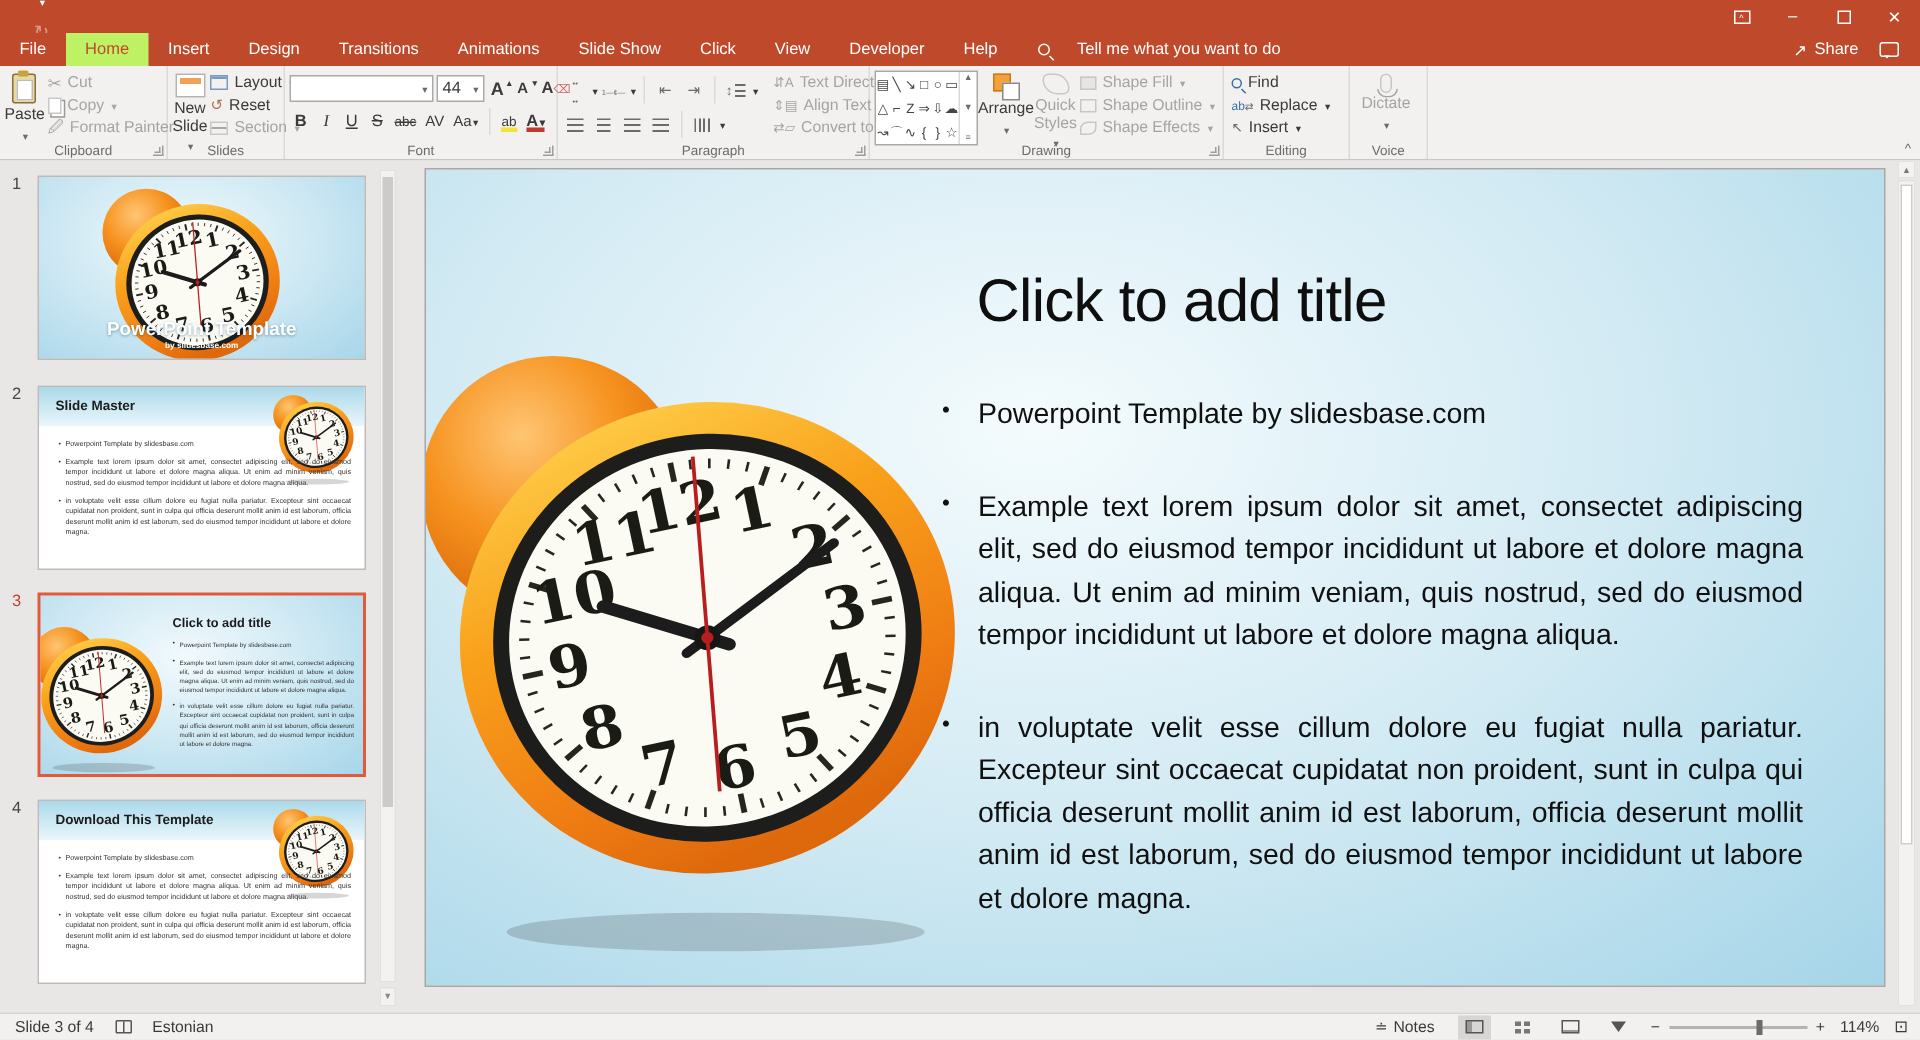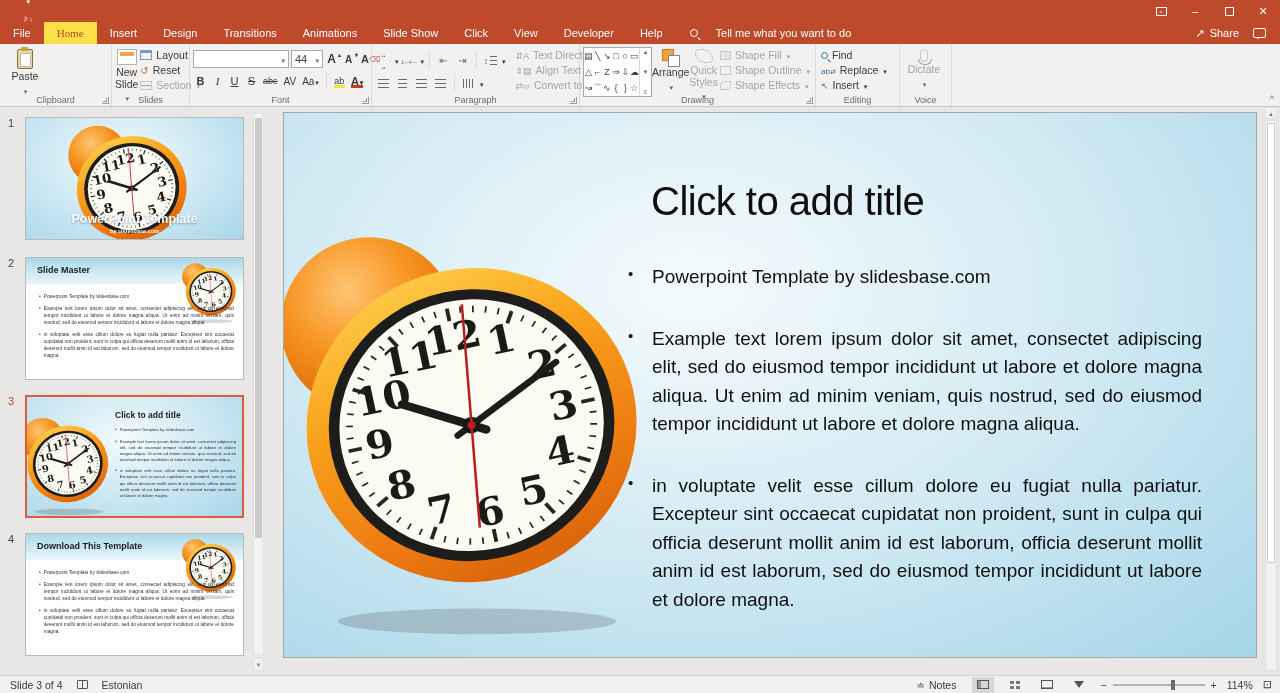--- a/index.html
+++ b/index.html
@@ -27,21 +27,21 @@
   .doc-title { position:absolute; left:0; right:0; text-align:center; font-size:10.5px; color:#fff; pointer-events:none; }
   .win-ctrls { position:absolute; right:0; top:0; height:22px; display:flex; }
   .winbtn { width:34px; height:22px; display:flex; align-items:center; justify-content:center; color:#fff; font-size:11px; cursor:default; }
   .ribdisp { width:11px; height:9px; border:1.2px solid #fff; display:flex; align-items:flex-end; justify-content:center; font-size:6px; line-height:4px; }
   .maxbox { width:9px; height:9px; border:1.2px solid #fff; }
   .minus::after { content:"–"; } .closex::after { content:"✕"; }
 
   
   .tabrow { position:absolute; top:22px; left:0; right:0; height:22px; background:#BE4A2B; display:flex; align-items:stretch; color:#fff; }
   .tab { padding:0 13px; font-size:11px; display:flex; align-items:center; cursor:default; }
-  .tab.active { background:#fde047; color:#BE4A2B;font-family:Liberation Serif, serif; }
+  .tab.active { background:#bef264; color:#BE4A2B; }
   .tellme { display:flex; align-items:center; gap:18px; padding:0 14px; font-size:11px; }
   .mag { width:8px; height:8px; border:1.4px solid #fff; border-radius:50%; position:relative; display:inline-block; }
   .mag::after { content:""; position:absolute; left:7px; top:7px; width:4px; height:1.4px; background:#fff; transform:rotate(45deg); transform-origin:0 0; }
   .tab-right { position:absolute; right:0; top:0; height:22px; display:flex; align-items:center; gap:14px; padding-right:14px; }
   .share-btn { display:flex; align-items:center; gap:5px; font-size:11px; color:#fff; }
   .share-arrow::before { content:"↗"; font-size:11px; }
   .bubble { width:13px; height:10px; border:1.3px solid #fff; border-radius:2px; position:relative; }
   .bubble::after { content:""; position:absolute; left:2px; bottom:-4px; border:2.5px solid transparent; border-top-color:#fff; }
 
   
@@ -254,20 +254,35 @@
     </div>
   </div>
 
   <div class="ribbon">
 
     <div class="rgroup" style="width:112px">
       <div class="bigbtn">
         <span class="clipboard-ico"></span>
         <span>Paste</span>
           <span class="dd8"></span>
+      </div>
+      <div class="stack gray">
+        <span class="sbtn">
+            <span class="scissors"></span>
+            <span>Cut</span>
+          </span>
+        <span class="sbtn">
+            <span class="copy-ico"></span>
+            <span>Copy</span>
+            <span class="dd8"></span>
+          </span>
+        <span class="sbtn">
+            <span class="brush"></span>
+            <span>Format Painter</span>
+          </span>
       </div>
       <span class="glabel">Clipboard</span>
       <span class="launcher"></span>
     </div>
 
     <div class="rgroup" style="width:78px">
       <div class="bigbtn" style="width:38px">
         <span class="newslide-ico"></span>
         <span>New Slide</span>
           <span class="dd8"></span>

